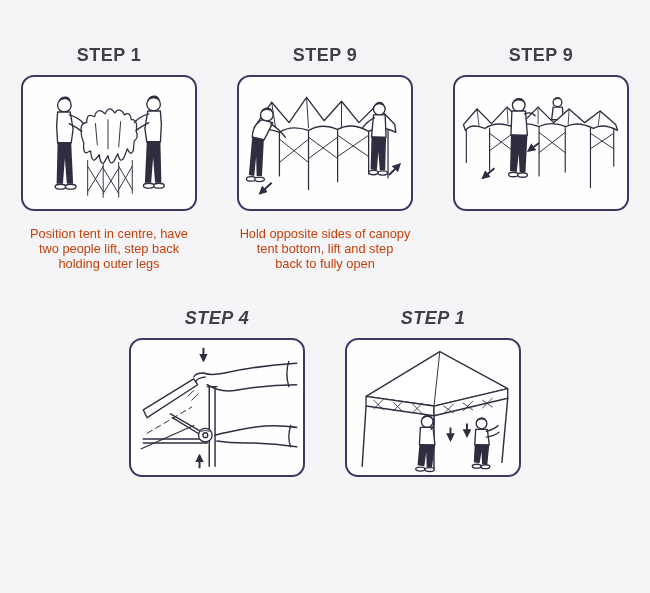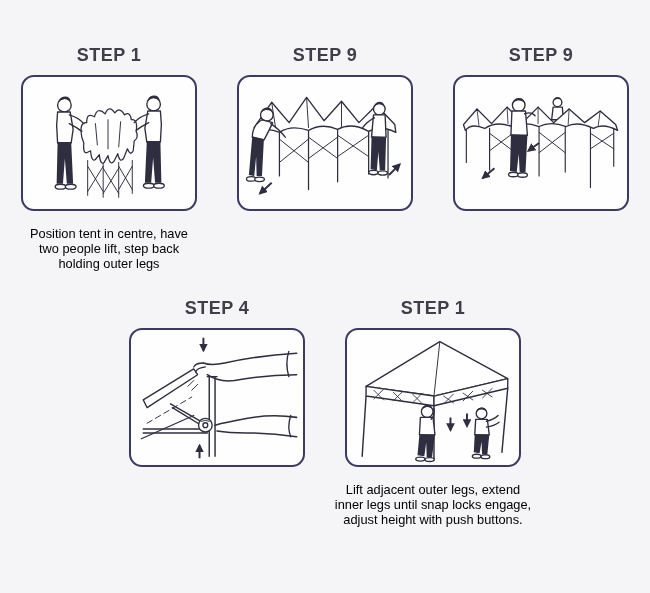--- a/index.html
+++ b/index.html
@@ -13,21 +13,21 @@
     height: 593px;
     background: #f5f4f6;
     box-sizing: border-box;
     padding-top: 44px;
     overflow: hidden;
   }
   .row {
     display: flex;
     justify-content: center;
   }
-  .row-2 { margin-top: 26px; }
+  .row-2 { margin-top: 36px; font-style: italic; }
   .step {
     width: 216px;
     display: flex;
     flex-direction: column;
     align-items: center;
   }
   .step-title {
     margin: 0 0 9px 0;
     font-size: 18px;
     line-height: 22px;
@@ -46,21 +46,21 @@
     justify-content: center;
     overflow: hidden;
   }
   .row-1 .illus-box { height: 136px; }
   .row-2 .illus-box { height: 139px; }
   .caption {
     margin: 15px 0 0 0;
     width: 216px;
     font-size: 12.8px;
     line-height: 15px;
-    color: #000000;
+    color: #c2410c;
     text-align: center;
     white-space: pre-line;
   }
   
   .ln  { fill: none;    stroke: #2e2e40; stroke-width: 1.4; stroke-linecap: round; stroke-linejoin: round; }
   .fw  { fill: #ffffff; stroke: #2e2e40; stroke-width: 1.4; stroke-linejoin: round; }
   .fi  { fill: #2e2e40; stroke: none; }
   .thin{ stroke-width: 1; }
   .arr { fill: none;    stroke: #2e2e40; stroke-width: 2;   stroke-linecap: butt; }
 </style>
@@ -133,20 +133,23 @@
           <path class="fw" d="M135,37 L147,37 L148,60 L133,60 Z"></path>
           <path class="ln" d="M136,40 Q128,44 124,50"></path>
           <path class="fi" d="M133,59 L148,60 L147,94 L141.5,94 L140,75 L138.5,94 L132,93 Z"></path>
           <ellipse class="fw" cx="135" cy="96.5" rx="4.8" ry="2.2"></ellipse>
           <ellipse class="fw" cx="144.5" cy="97" rx="4.8" ry="2.2"></ellipse>
 
           <path class="arr" d="M30,107 L18,118" marker-end="url(#ah2)"></path>
           <path class="arr" d="M151,99 L162,88" marker-end="url(#ah2)"></path>
         </svg>
       </div>
+      <p class="caption">Hold opposite sides of canopy
+tent bottom, lift and step
+back to fully open</p>
     </div>
 
     <div class="step">
       <h2 class="step-title">STEP 9</h2>
       <div class="illus-box">
         <svg width="168" height="128" viewBox="0 0 172 132">
           <defs>
             <marker id="ah3" markerWidth="9" markerHeight="9" refX="7" refY="4.5" orient="auto" markerUnits="userSpaceOnUse">
               <path d="M0,0 L9,4.5 L0,9 Z" fill="#2e2e40"></path>
             </marker>
@@ -250,19 +253,16 @@
           <path class="fw" d="M129,90 L141,90 L143,106 L128,106 Z"></path>
           <path class="ln" d="M140,92 Q148,90 152,86 M140,98 Q148,97 153,93"></path>
           <path class="fi" d="M128,105 L143,106 L141,126 L135.5,126 L135,113 L133,125 L127,124 Z"></path>
           <ellipse class="fw" cx="130" cy="128" rx="4.5" ry="2"></ellipse>
           <ellipse class="fw" cx="139" cy="128.5" rx="4.5" ry="2"></ellipse>
 
           <path class="arr" d="M103,88 L103,101" marker-end="url(#ah5)"></path>
           <path class="arr" d="M120,84 L120,97" marker-end="url(#ah5)"></path>
         </svg>
       </div>
-      <p class="caption">Lift adjacent outer legs, extend
-inner legs until snap locks engage,
-adjust height with push buttons.</p>
     </div>
   </div>
 
 </div>
 
 </body></html>

